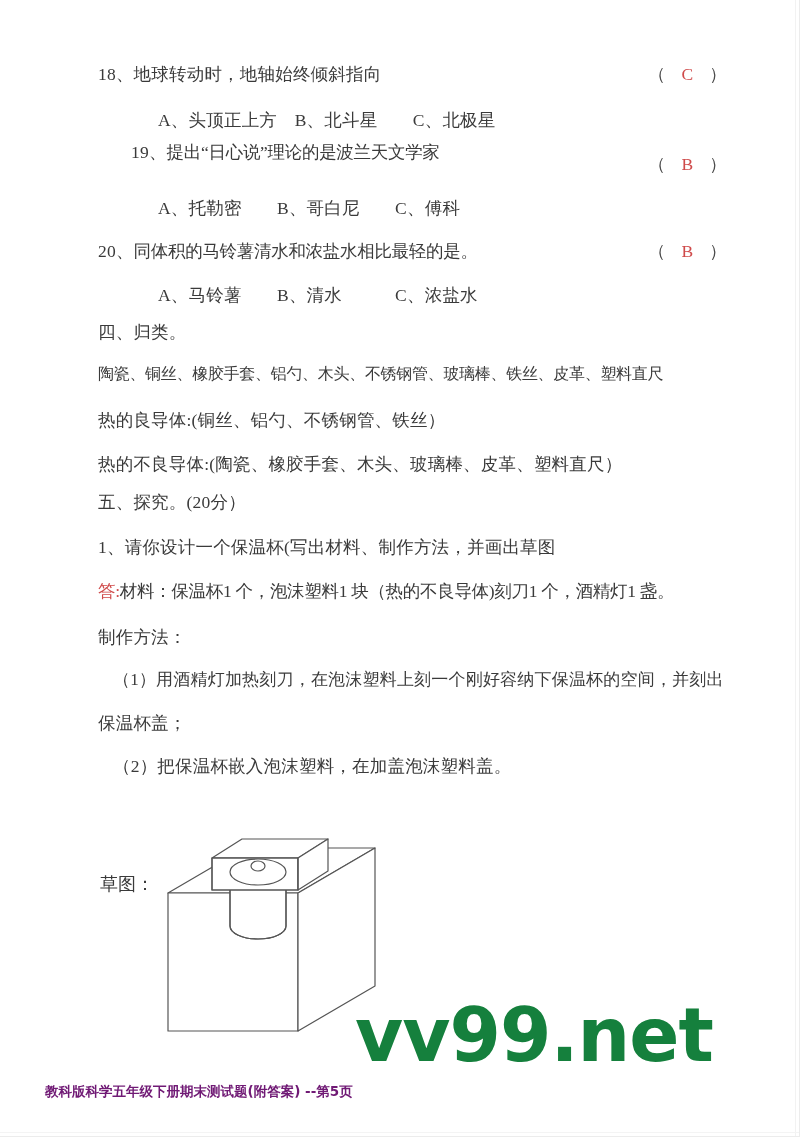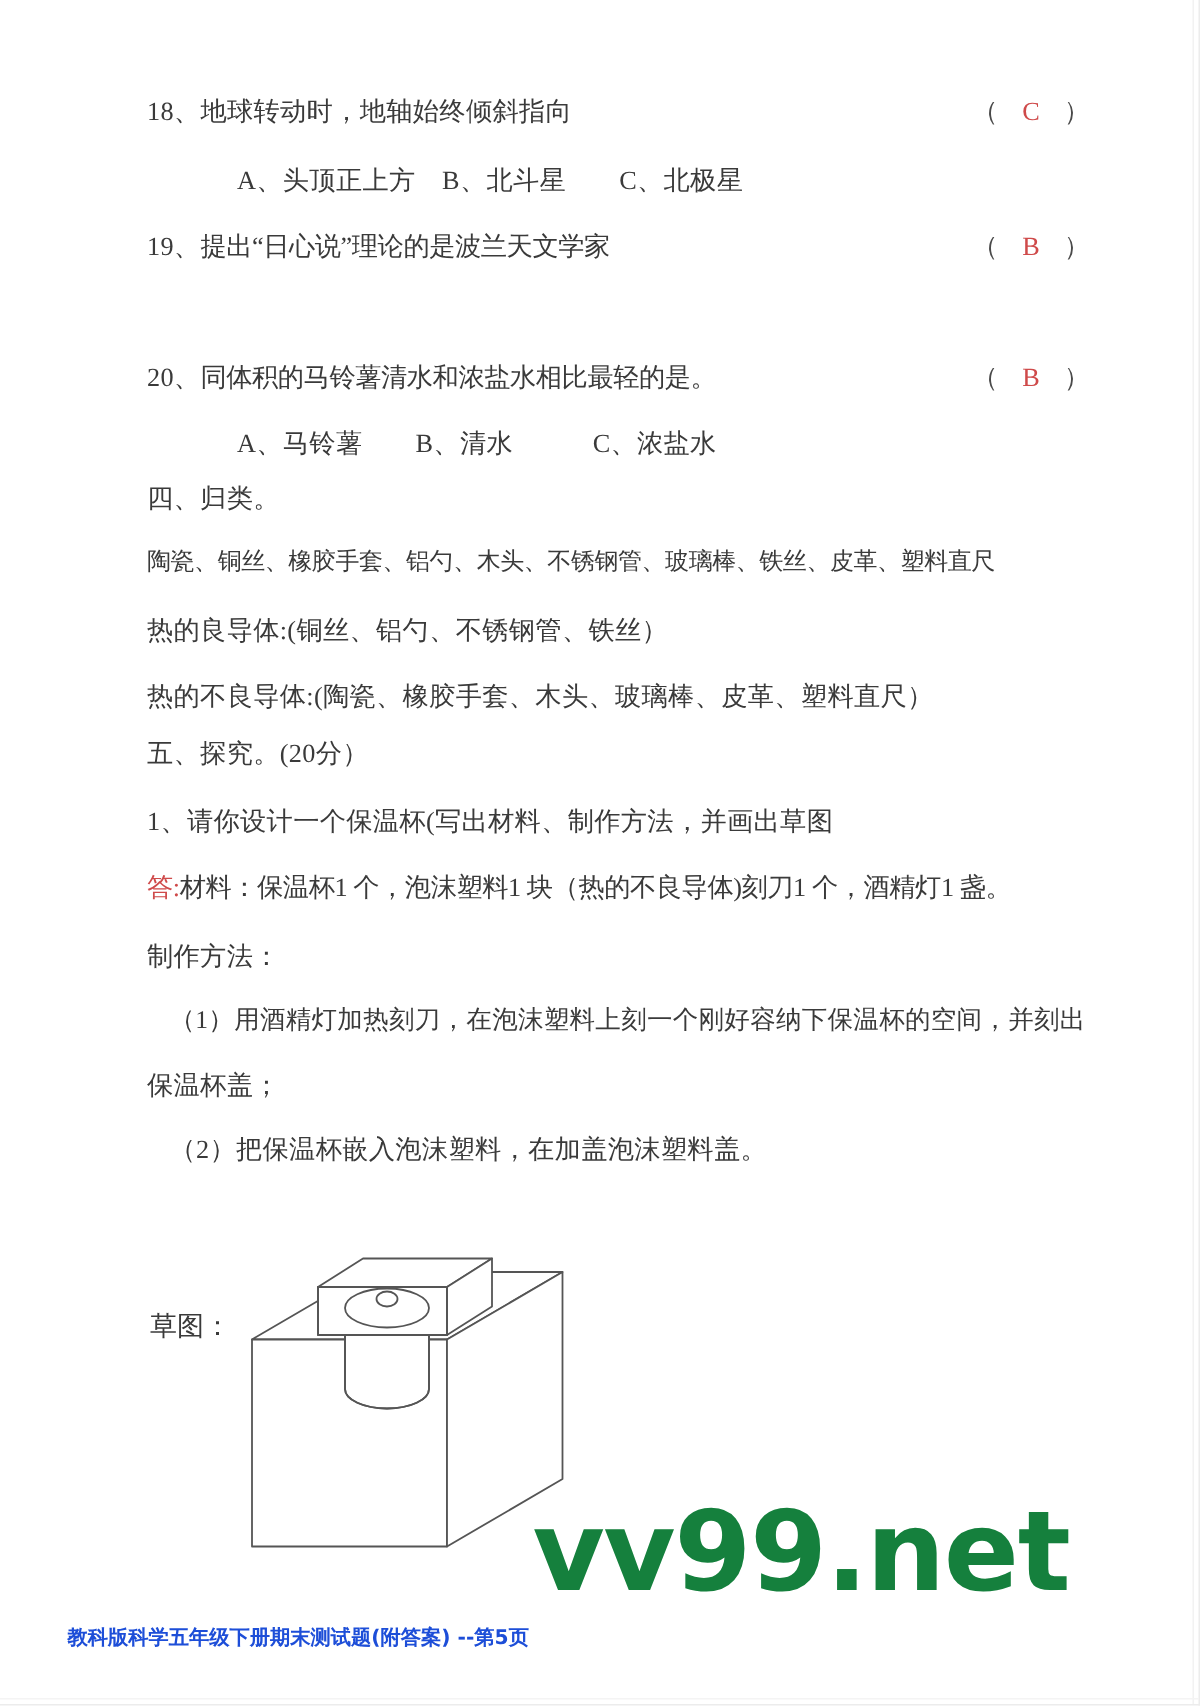--- a/index.html
+++ b/index.html
@@ -111,21 +111,21 @@
   }
 
   
   .footer {
     position: absolute;
     left: 45px;
     top: 1083px;
     font-family: "DejaVu Sans", "Liberation Sans", sans-serif;
     font-size: 13.5px;
     font-weight: bold;
-    color: #1d4ed8;
+    color: #701a75;
     white-space: nowrap;
     z-index: 3;
   }
 </style>
 </head>
 <body>
 
 <div class="page">
   <div class="page-inner-edge"></div>
   <div class="page-bottom-edge"></div>
@@ -135,26 +135,27 @@
   <div class="content">
 
     <div class="line q-text serif-num" style="top:62px;">
       <span>18、</span><span>地球转动时，地轴始终倾斜指向</span>
     </div>
     <div class="answer-box" style="left:648px; top:62px;">
       <span>（</span><span class="answer-letter">C</span><span>）</span>
     </div>
     <div class="line opt" style="top:108px;">A、头顶正上方　B、北斗星　　C、北极星</div>
 
-    <div class="line q-text serif-num" style="top:152px;">
+    <div class="line q-text serif-num" style="top:140px;margin-left:33px;">
       <span>19、</span><span class="tight">提出“日心说”理论的是波兰天文学家</span>
     </div>
     <div class="answer-box" style="left:648px; top:152px;">
       <span>（</span><span class="answer-letter">B</span><span>）</span>
     </div>
+    <div class="line opt" style="top:196px;">A、托勒密　　B、哥白尼　　C、傅科</div>
 
     <div class="line q-text serif-num" style="top:239px;">
       <span>20、</span><span class="tight">同体积的马铃薯清水和浓盐水相比最轻的是。</span>
     </div>
     <div class="answer-box" style="left:648px; top:239px;">
       <span>（</span><span class="answer-letter">B</span><span>）</span>
     </div>
     <div class="line opt" style="top:283px;">A、马铃薯　　B、清水　　　C、浓盐水</div>
 
     <div class="line q-text" style="top:320px;">四、归类。</div>

